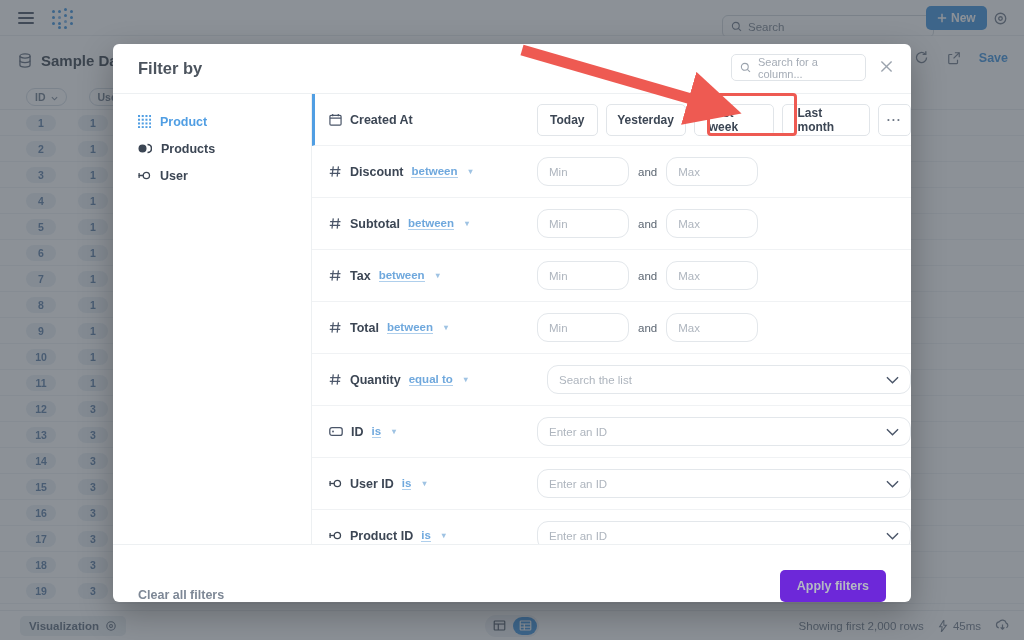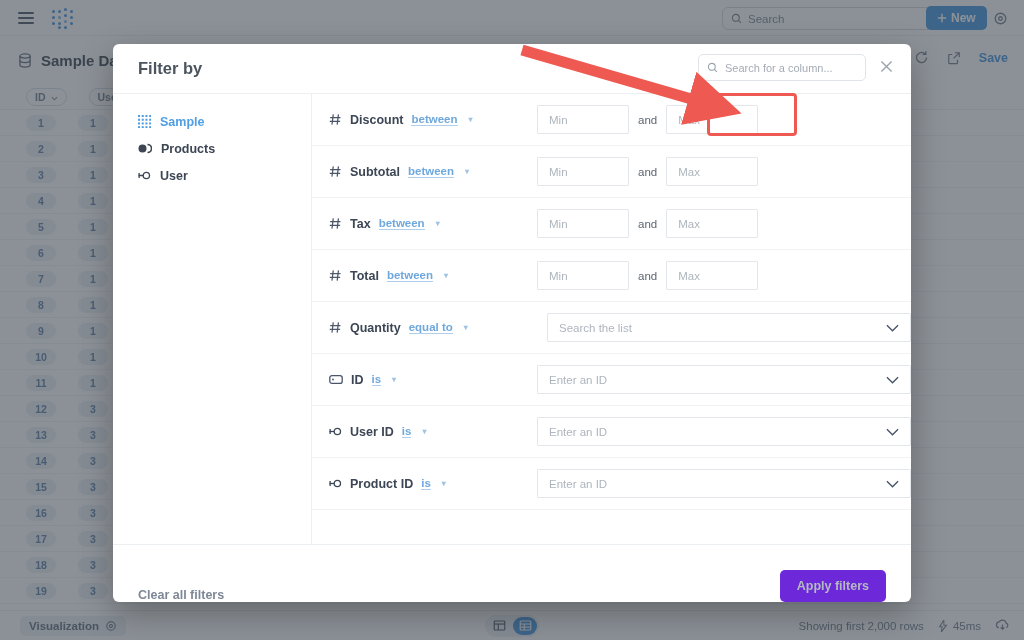--- a/index.html
+++ b/index.html
@@ -26,21 +26,21 @@
     display: flex; flex-direction: column; justify-content: space-between;
   }
   .bg-nav .hamburger i { display:block; height: 2px; background: #5A6372; border-radius:1px; }
   .mb-logo {
     margin-left: 16px; width: 26px; height: 22px; position: relative;
   }
   .mb-logo span {
     position:absolute; width:3px; height:3px; border-radius:50%; background:#509EE3;
   }
   .nav-search {
-    position: absolute; left: 722px; top: 7px; width: 212px; height: 23px;
+    position: absolute; left: 722px; top: 15px; width: 212px; height: 23px;
     border: 1px solid #D7DCE1; border-radius: 6px;
     display: flex; align-items: center; padding: 0 8px; gap: 6px;
     color: #8A939E; font-size: 11.5px;
   }
   .btn-new {
     position: absolute; left: 926px; top: 6px; height: 24px;
     background: #509EE3; color: #fff; border-radius: 5px;
     display: flex; align-items: center; gap: 4px;
     padding: 0 11px; font-size: 12px; font-weight: bold;
   }
@@ -127,21 +127,21 @@
   .modal-header {
     height: 50px; flex: 0 0 50px; position: relative;
     border-bottom: 1px solid #EDF0F2;
     display: flex; align-items: center;
   }
   .modal-title {
     margin-left: 25px; font-size: 16.5px; color: #4C545E; font-weight: bold;
   }
   .col-search {
     position: absolute; right: 45px; top: 10px;
-    width: 168px; height: 27px;
+    width: 135px; height: 27px;
     border: 1px solid #E0E4E8; border-radius: 5px;
     display: flex; align-items: center; gap: 7px; padding: 0 8px;
     font-size: 11px; color: #A5ACB6;
   }
   .modal-close {
     position: absolute; right: 18px; top: 16px;
     color: #9BA3AD; font-size: 15px; line-height: 1;
   }
 
   .modal-body { flex: 1; display: flex; min-height: 0; }
@@ -167,21 +167,21 @@
     display: flex; align-items: center; gap: 8px;
     width: 183px; flex: 0 0 183px;
     font-size: 12.5px; color: #3C4654; font-weight: bold;
   }
   .op {
     color: #6FA8DD; font-size: 11.5px; font-weight: bold;
     border-bottom: 1px solid #AFCFEC; cursor: pointer;
   }
   .caret { color: #9FC3E3; font-size: 8px; margin-left: 3px; }
   .inp {
-    height: 29px; border: 1px solid #E3E7EB; border-radius: 1px;
+    height: 29px; border: 1px solid #E3E7EB; border-radius: 11px;
     display: flex; align-items: center; padding: 0 11px;
     font-size: 11.5px; color: #AEB5BE; background: #fff;
   }
   .inp.minmax { width: 92px; }
   .and { margin: 0 9px; font-size: 11.5px; color: #5D6773; }
   .inp.wide {
     width: 374px; justify-content: space-between;
   }
   .inp .chev { color: #4A5568; font-size: 11px; }
   .dbtn {
@@ -480,21 +480,21 @@
                   <rect x="4" y="8" width="2.2" height="2.2"></rect>
                   <rect x="8" y="8" width="2.2" height="2.2"></rect>
                   <rect x="12" y="8" width="2.2" height="2.2"></rect>
                   <rect x="0" y="12" width="2.2" height="2.2"></rect>
                   <rect x="4" y="12" width="2.2" height="2.2"></rect>
                   <rect x="8" y="12" width="2.2" height="2.2"></rect>
                   <rect x="12" y="12" width="2.2" height="2.2"></rect>
                 </g>
               </svg>
             </span>
-            <span>Sample</span>
+            <span>Product</span>
           </div>
           <div class="side-item">
             <span class="ico">
               <svg width="14" height="11" viewBox="0 0 14 11">
                 <circle cx="4.5" cy="5.5" r="4" fill="#3C4654"></circle>
                 <path d="M9.5 1.5a4 4 0 0 1 0 8" fill="none" stroke="#3C4654" stroke-width="1.6"></path>
               </svg>
             </span>
             <span>Products</span>
           </div>
@@ -503,20 +503,40 @@
               <svg width="13" height="13" viewBox="0 0 14 14">
                 <circle cx="9" cy="7" r="3.4" fill="none" stroke="#3C4654" stroke-width="1.4"></circle>
                 <line x1="0.6" y1="7" x2="5.6" y2="7" stroke="#3C4654" stroke-width="1.4"></line>
                 <line x1="1.2" y1="4.3" x2="1.2" y2="9.7" stroke="#3C4654" stroke-width="1.4"></line>
               </svg>
             </span>
             <span>User</span>
           </div>
         </div>
       <div class="rows" id="filter-rows">
+          <div class="frow first">
+            <div class="fname">
+              <span class="ico">
+                <svg width="13" height="13" viewBox="0 0 14 14">
+                  <rect x="1" y="2.6" width="12" height="10.4" rx="1.2" fill="none" stroke="#4A5568" stroke-width="1.3"></rect>
+                  <line x1="1" y1="5.6" x2="13" y2="5.6" fill="none" stroke="#4A5568" stroke-width="1.3"></line>
+                  <line x1="4" y1="1" x2="4" y2="3.6" fill="none" stroke="#4A5568" stroke-width="1.3"></line>
+                  <line x1="10" y1="1" x2="10" y2="3.6" fill="none" stroke="#4A5568" stroke-width="1.3"></line>
+                </svg>
+              </span>
+              <span>Created At</span>
+            </div>
+            <div class="dgroup">
+              <div class="dbtn">Today</div>
+              <div class="dbtn">Yesterday</div>
+              <div class="dbtn">Last week</div>
+              <div class="dbtn">Last month</div>
+              <div class="dbtn dots">···</div>
+            </div>
+          </div>
           <div class="frow">
             <div class="fname">
               <span class="ico">
                 <svg width="13" height="13" viewBox="0 0 14 14">
                   <line x1="4.6" y1="1.5" x2="3.2" y2="12.5" fill="none" stroke="#4A5568" stroke-width="1.3"></line>
                   <line x1="10.2" y1="1.5" x2="8.8" y2="12.5" fill="none" stroke="#4A5568" stroke-width="1.3"></line>
                   <line x1="1.2" y1="5" x2="12.4" y2="5" fill="none" stroke="#4A5568" stroke-width="1.3"></line>
                   <line x1="0.8" y1="9" x2="12" y2="9" fill="none" stroke="#4A5568" stroke-width="1.3"></line>
                 </svg>
               </span>

